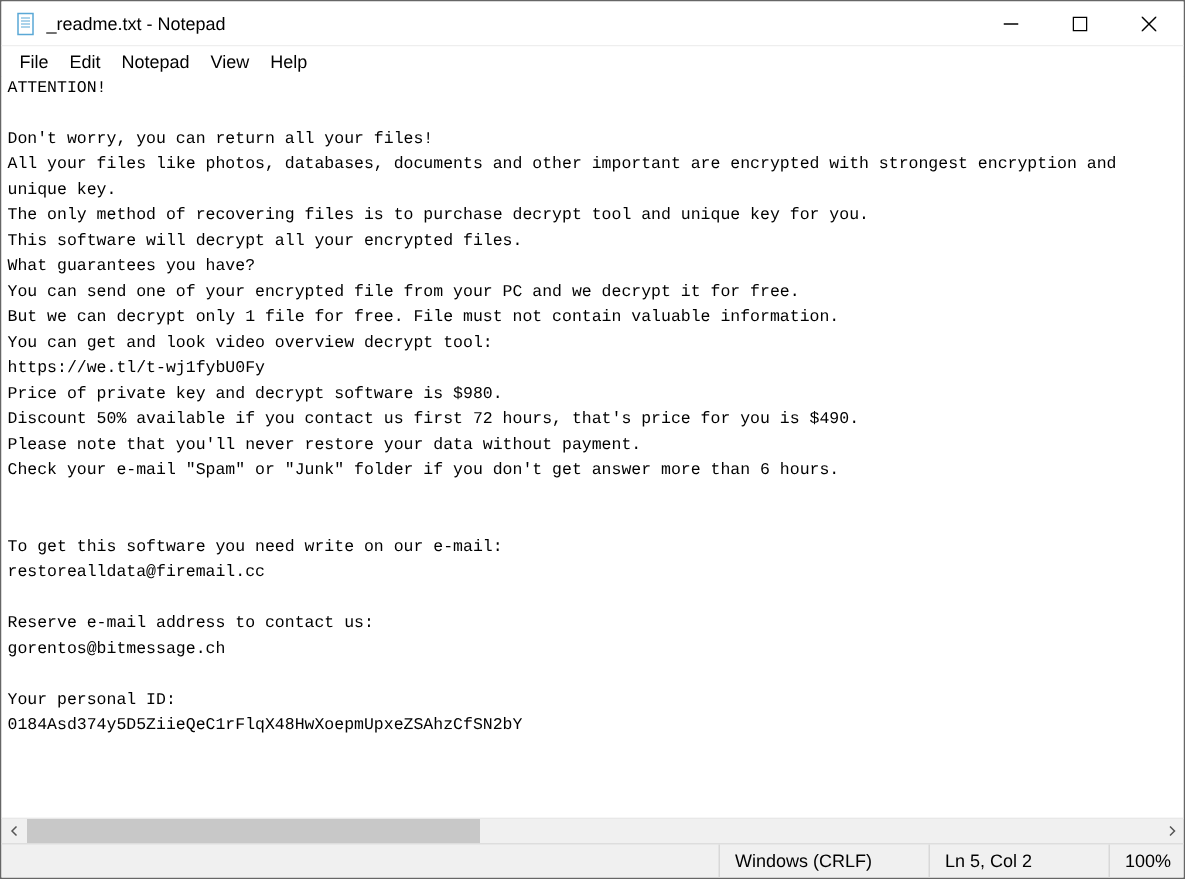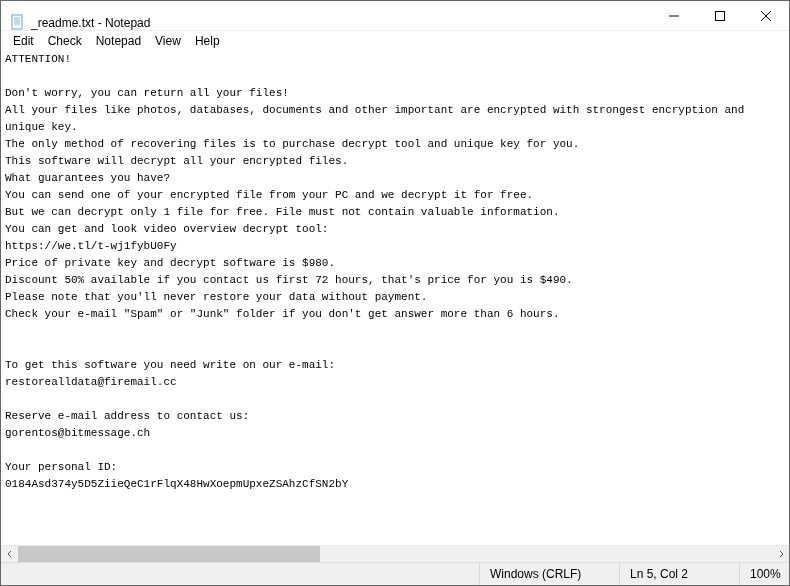--- a/index.html
+++ b/index.html
@@ -15,21 +15,21 @@
   height: 586px;
   background: #fff;
   border: 1px solid #666;
   display: flex;
   flex-direction: column;
 }
 .titlebar {
   height: 30px;
   background: #fff;
   display: flex;
-  align-items: flex-end;
+  align-items: center;
   padding-left: 8px;
   border-bottom: 1px solid #eee;
 }
 .titlebar-icon {
   width: 16px;
   height: 16px;
   margin-right: 6px;
 }
 .titlebar-title {
   font-size: 12px;
@@ -155,22 +155,22 @@
       <div class="win-btn">
         <svg width="10" height="10">
             <line x1="0" y1="0" x2="10" y2="10"></line>
             <line x1="10" y1="0" x2="0" y2="10"></line>
           </svg>
       </div>
     </div>
   </div>
 
   <div class="menubar">
+    <span class="menu-item">File</span>
     <span class="menu-item">Edit</span>
-    <span class="menu-item">Check</span>
     <span class="menu-item">Notepad</span>
     <span class="menu-item">View</span>
     <span class="menu-item">Help</span>
   </div>
 
   <div class="content-area">
     <div class="text-content">ATTENTION!
 
 Don't worry, you can return all your files!
 All your files like photos, databases, documents and other important are encrypted with strongest encryption and unique key.

